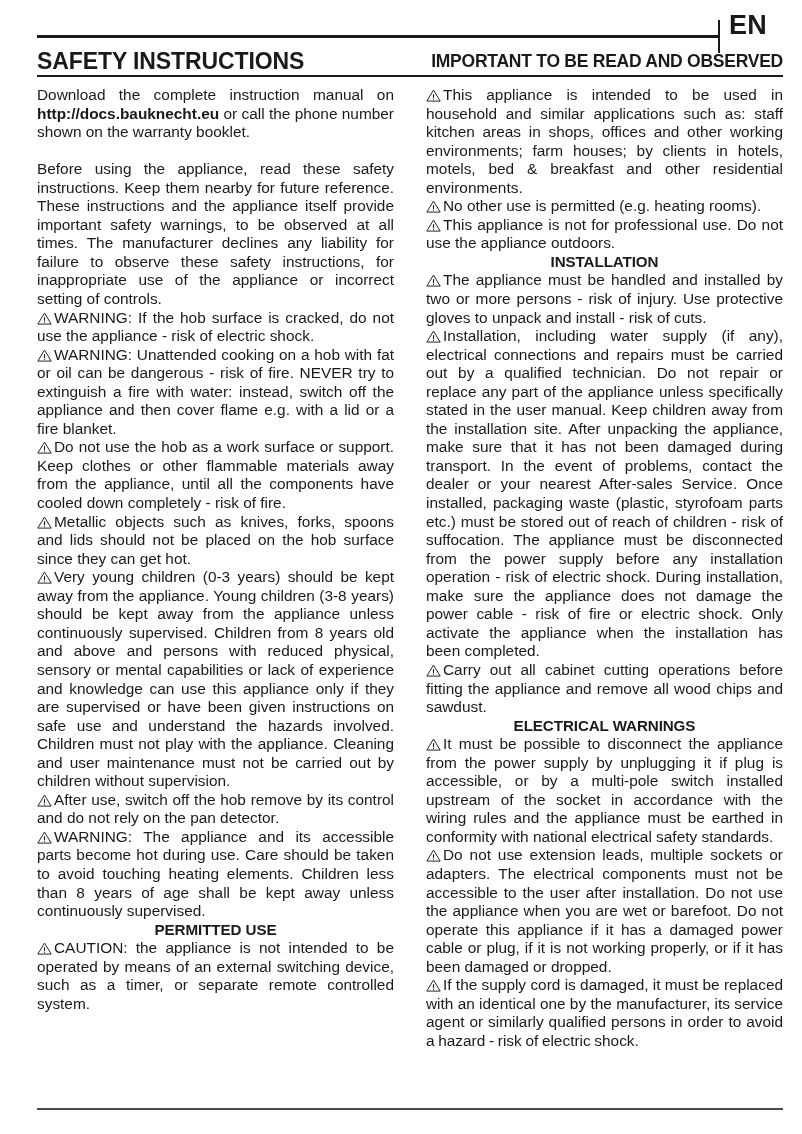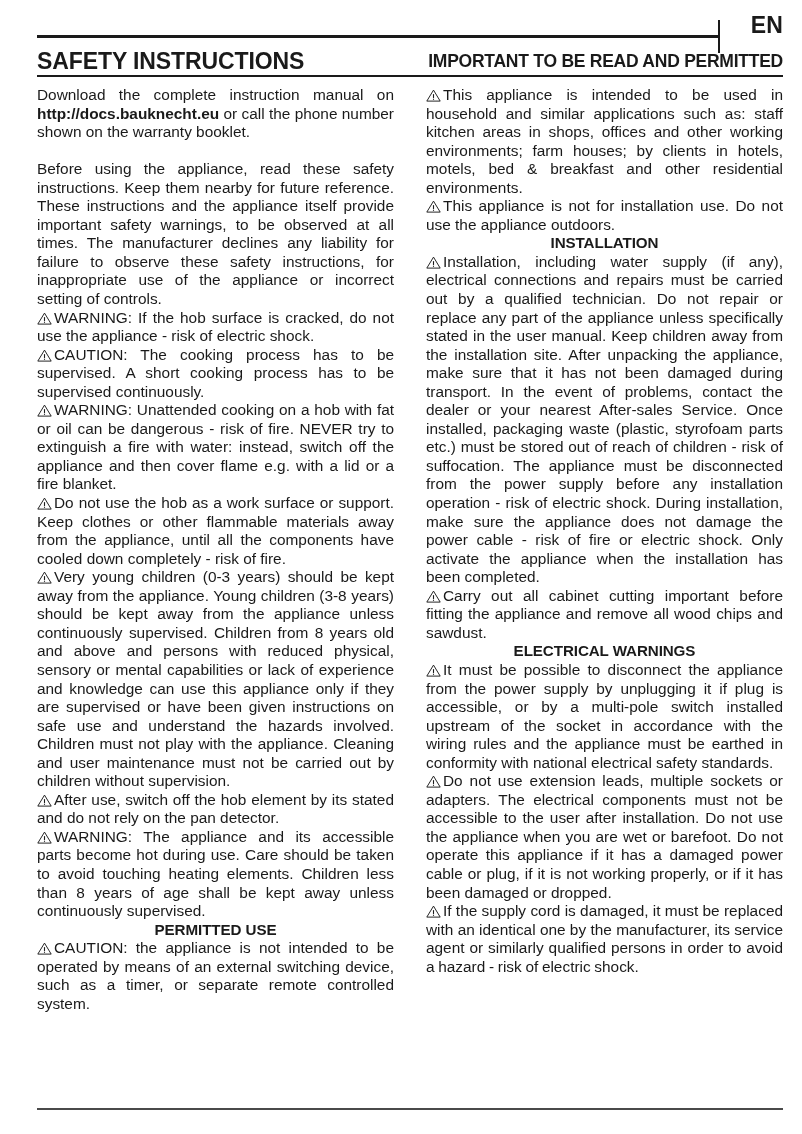--- a/index.html
+++ b/index.html
@@ -29,23 +29,23 @@
     left: 37px;
     top: 14px;
     width: 746px;
   }
   .lang-row {
     position: relative;
     height: 26px;
   }
   .lang-badge {
     position: absolute;
-    right: 0;
+    right: 16px;
     top: -1px;
-    font-size: 23px;
+    font-size: 27px;
     font-weight: bold;
     letter-spacing: 0.2px;
     line-height: 24px;
     color: #1a1a1a;
   }
   .rule-top {
     position: absolute;
     left: 0;
     top: 21px;
     width: 683px;
@@ -172,61 +172,61 @@
 <div class="page">
 
   <div class="header">
     <div class="lang-row">
       <div class="rule-top"></div>
       <div class="rule-tick"></div>
       <div class="lang-badge">EN</div>
     </div>
     <div class="title-row">
       <div class="title-main">SAFETY INSTRUCTIONS</div>
-      <div class="title-sub">IMPORTANT TO BE READ AND PERMITTED</div>
+      <div class="title-sub">IMPORTANT TO BE READ AND OBSERVED</div>
     </div>
     <div class="rule-bottom"></div>
   </div>
 
   <div class="columns">
 
     <div class="col" id="col-left">
         <p class="para"><span>Download the complete instruction manual on </span><span class="url">http://docs.bauknecht.eu</span><span> or call the phone number shown on the warranty booklet.</span></p>
         <div class="spacer"></div>
         <p class="para"><span>Before using the appliance, read these safety instructions. Keep them nearby for future reference. These instructions and the appliance itself provide important safety warnings, to be observed at all times. The manufacturer declines any liability for failure to observe these safety instructions, for inappropriate use of the appliance or incorrect setting of controls.</span></p>
         <p class="para"><span class="warn"><svg viewBox="0 0 30 26" xmlns="http://www.w3.org/2000/svg">
               <path d="M15 2.2 L28.4 24.2 L1.6 24.2 Z" fill="none" stroke="#1a1a1a" stroke-width="1.9" stroke-linejoin="round"></path>
               <rect x="13.9" y="10.3" width="2.2" height="7.6" fill="#1a1a1a"></rect>
               <rect x="13.9" y="19.4" width="2.2" height="2.2" fill="#1a1a1a"></rect>
             </svg></span><span>WARNING: If the hob surface is cracked, do not use the appliance - risk of electric shock.</span></p>
         <p class="para"><span class="warn"><svg viewBox="0 0 30 26" xmlns="http://www.w3.org/2000/svg">
               <path d="M15 2.2 L28.4 24.2 L1.6 24.2 Z" fill="none" stroke="#1a1a1a" stroke-width="1.9" stroke-linejoin="round"></path>
               <rect x="13.9" y="10.3" width="2.2" height="7.6" fill="#1a1a1a"></rect>
               <rect x="13.9" y="19.4" width="2.2" height="2.2" fill="#1a1a1a"></rect>
-            </svg></span><span>CAUTION: The cooking process has to be supervised. A short cooking process has to be supervised continuously.</span></p>
-        <p class="para"><span class="warn"><svg viewBox="0 0 30 26" xmlns="http://www.w3.org/2000/svg">
-              <path d="M15 2.2 L28.4 24.2 L1.6 24.2 Z" fill="none" stroke="#1a1a1a" stroke-width="1.9" stroke-linejoin="round"></path>
-              <rect x="13.9" y="10.3" width="2.2" height="7.6" fill="#1a1a1a"></rect>
-              <rect x="13.9" y="19.4" width="2.2" height="2.2" fill="#1a1a1a"></rect>
             </svg></span><span>WARNING: Unattended cooking on a hob with fat or oil can be dangerous - risk of fire. NEVER try to extinguish a fire with water: instead, switch off the appliance and then cover flame e.g. with a lid or a fire blanket.</span></p>
         <p class="para"><span class="warn"><svg viewBox="0 0 30 26" xmlns="http://www.w3.org/2000/svg">
               <path d="M15 2.2 L28.4 24.2 L1.6 24.2 Z" fill="none" stroke="#1a1a1a" stroke-width="1.9" stroke-linejoin="round"></path>
               <rect x="13.9" y="10.3" width="2.2" height="7.6" fill="#1a1a1a"></rect>
               <rect x="13.9" y="19.4" width="2.2" height="2.2" fill="#1a1a1a"></rect>
             </svg></span><span>Do not use the hob as a work surface or support. Keep clothes or other flammable materials away from the appliance, until all the components have cooled down completely - risk of fire.</span></p>
         <p class="para"><span class="warn"><svg viewBox="0 0 30 26" xmlns="http://www.w3.org/2000/svg">
               <path d="M15 2.2 L28.4 24.2 L1.6 24.2 Z" fill="none" stroke="#1a1a1a" stroke-width="1.9" stroke-linejoin="round"></path>
               <rect x="13.9" y="10.3" width="2.2" height="7.6" fill="#1a1a1a"></rect>
               <rect x="13.9" y="19.4" width="2.2" height="2.2" fill="#1a1a1a"></rect>
+            </svg></span><span>Metallic objects such as knives, forks, spoons and lids should not be placed on the hob surface since they can get hot.</span></p>
+        <p class="para"><span class="warn"><svg viewBox="0 0 30 26" xmlns="http://www.w3.org/2000/svg">
+              <path d="M15 2.2 L28.4 24.2 L1.6 24.2 Z" fill="none" stroke="#1a1a1a" stroke-width="1.9" stroke-linejoin="round"></path>
+              <rect x="13.9" y="10.3" width="2.2" height="7.6" fill="#1a1a1a"></rect>
+              <rect x="13.9" y="19.4" width="2.2" height="2.2" fill="#1a1a1a"></rect>
             </svg></span><span>Very young children (0-3 years) should be kept away from the appliance. Young children (3-8 years) should be kept away from the appliance unless continuously supervised. Children from 8 years old and above and persons with reduced physical, sensory or mental capabilities or lack of experience and knowledge can use this appliance only if they are supervised or have been given instructions on safe use and understand the hazards involved. Children must not play with the appliance. Cleaning and user maintenance must not be carried out by children without supervision.</span></p>
         <p class="para"><span class="warn"><svg viewBox="0 0 30 26" xmlns="http://www.w3.org/2000/svg">
               <path d="M15 2.2 L28.4 24.2 L1.6 24.2 Z" fill="none" stroke="#1a1a1a" stroke-width="1.9" stroke-linejoin="round"></path>
               <rect x="13.9" y="10.3" width="2.2" height="7.6" fill="#1a1a1a"></rect>
               <rect x="13.9" y="19.4" width="2.2" height="2.2" fill="#1a1a1a"></rect>
-            </svg></span><span>After use, switch off the hob element by its stated and do not rely on the pan detector.</span></p>
+            </svg></span><span>After use, switch off the hob remove by its control and do not rely on the pan detector.</span></p>
         <p class="para"><span class="warn"><svg viewBox="0 0 30 26" xmlns="http://www.w3.org/2000/svg">
               <path d="M15 2.2 L28.4 24.2 L1.6 24.2 Z" fill="none" stroke="#1a1a1a" stroke-width="1.9" stroke-linejoin="round"></path>
               <rect x="13.9" y="10.3" width="2.2" height="7.6" fill="#1a1a1a"></rect>
               <rect x="13.9" y="19.4" width="2.2" height="2.2" fill="#1a1a1a"></rect>
             </svg></span><span>WARNING: The appliance and its accessible parts become hot during use. Care should be taken to avoid touching heating elements. Children less than 8 years of age shall be kept away unless continuously supervised.</span></p>
         <p class="heading">PERMITTED USE</p>
         <p class="para"><span class="warn"><svg viewBox="0 0 30 26" xmlns="http://www.w3.org/2000/svg">
               <path d="M15 2.2 L28.4 24.2 L1.6 24.2 Z" fill="none" stroke="#1a1a1a" stroke-width="1.9" stroke-linejoin="round"></path>
               <rect x="13.9" y="10.3" width="2.2" height="7.6" fill="#1a1a1a"></rect>
               <rect x="13.9" y="19.4" width="2.2" height="2.2" fill="#1a1a1a"></rect>
@@ -236,32 +236,42 @@
     <div class="col" id="col-right">
         <p class="para tight"><span class="warn"><svg viewBox="0 0 30 26" xmlns="http://www.w3.org/2000/svg">
               <path d="M15 2.2 L28.4 24.2 L1.6 24.2 Z" fill="none" stroke="#1a1a1a" stroke-width="1.9" stroke-linejoin="round"></path>
               <rect x="13.9" y="10.3" width="2.2" height="7.6" fill="#1a1a1a"></rect>
               <rect x="13.9" y="19.4" width="2.2" height="2.2" fill="#1a1a1a"></rect>
             </svg></span><span>This appliance is intended to be used in household and similar applications such as: staff kitchen areas in shops, offices and other working environments; farm houses; by clients in hotels, motels, bed &amp; breakfast and other residential environments.</span></p>
         <p class="para"><span class="warn"><svg viewBox="0 0 30 26" xmlns="http://www.w3.org/2000/svg">
               <path d="M15 2.2 L28.4 24.2 L1.6 24.2 Z" fill="none" stroke="#1a1a1a" stroke-width="1.9" stroke-linejoin="round"></path>
               <rect x="13.9" y="10.3" width="2.2" height="7.6" fill="#1a1a1a"></rect>
               <rect x="13.9" y="19.4" width="2.2" height="2.2" fill="#1a1a1a"></rect>
-            </svg></span><span>This appliance is not for installation use. Do not use the appliance outdoors.</span></p>
+            </svg></span><span>No other use is permitted (e.g. heating rooms).</span></p>
+        <p class="para"><span class="warn"><svg viewBox="0 0 30 26" xmlns="http://www.w3.org/2000/svg">
+              <path d="M15 2.2 L28.4 24.2 L1.6 24.2 Z" fill="none" stroke="#1a1a1a" stroke-width="1.9" stroke-linejoin="round"></path>
+              <rect x="13.9" y="10.3" width="2.2" height="7.6" fill="#1a1a1a"></rect>
+              <rect x="13.9" y="19.4" width="2.2" height="2.2" fill="#1a1a1a"></rect>
+            </svg></span><span>This appliance is not for professional use. Do not use the appliance outdoors.</span></p>
         <p class="heading">INSTALLATION</p>
         <p class="para"><span class="warn"><svg viewBox="0 0 30 26" xmlns="http://www.w3.org/2000/svg">
               <path d="M15 2.2 L28.4 24.2 L1.6 24.2 Z" fill="none" stroke="#1a1a1a" stroke-width="1.9" stroke-linejoin="round"></path>
               <rect x="13.9" y="10.3" width="2.2" height="7.6" fill="#1a1a1a"></rect>
               <rect x="13.9" y="19.4" width="2.2" height="2.2" fill="#1a1a1a"></rect>
+            </svg></span><span>The appliance must be handled and installed by two or more persons - risk of injury. Use protective gloves to unpack and install - risk of cuts.</span></p>
+        <p class="para"><span class="warn"><svg viewBox="0 0 30 26" xmlns="http://www.w3.org/2000/svg">
+              <path d="M15 2.2 L28.4 24.2 L1.6 24.2 Z" fill="none" stroke="#1a1a1a" stroke-width="1.9" stroke-linejoin="round"></path>
+              <rect x="13.9" y="10.3" width="2.2" height="7.6" fill="#1a1a1a"></rect>
+              <rect x="13.9" y="19.4" width="2.2" height="2.2" fill="#1a1a1a"></rect>
             </svg></span><span>Installation, including water supply (if any), electrical connections and repairs must be carried out by a qualified technician. Do not repair or replace any part of the appliance unless specifically stated in the user manual. Keep children away from the installation site. After unpacking the appliance, make sure that it has not been damaged during transport. In the event of problems, contact the dealer or your nearest After-sales Service. Once installed, packaging waste (plastic, styrofoam parts etc.) must be stored out of reach of children - risk of suffocation. The appliance must be disconnected from the power supply before any installation operation - risk of electric shock. During installation, make sure the appliance does not damage the power cable - risk of fire or electric shock. Only activate the appliance when the installation has been completed.</span></p>
         <p class="para"><span class="warn"><svg viewBox="0 0 30 26" xmlns="http://www.w3.org/2000/svg">
               <path d="M15 2.2 L28.4 24.2 L1.6 24.2 Z" fill="none" stroke="#1a1a1a" stroke-width="1.9" stroke-linejoin="round"></path>
               <rect x="13.9" y="10.3" width="2.2" height="7.6" fill="#1a1a1a"></rect>
               <rect x="13.9" y="19.4" width="2.2" height="2.2" fill="#1a1a1a"></rect>
-            </svg></span><span>Carry out all cabinet cutting important before fitting the appliance and remove all wood chips and sawdust.</span></p>
+            </svg></span><span>Carry out all cabinet cutting operations before fitting the appliance and remove all wood chips and sawdust.</span></p>
         <p class="heading">ELECTRICAL WARNINGS</p>
         <p class="para"><span class="warn"><svg viewBox="0 0 30 26" xmlns="http://www.w3.org/2000/svg">
               <path d="M15 2.2 L28.4 24.2 L1.6 24.2 Z" fill="none" stroke="#1a1a1a" stroke-width="1.9" stroke-linejoin="round"></path>
               <rect x="13.9" y="10.3" width="2.2" height="7.6" fill="#1a1a1a"></rect>
               <rect x="13.9" y="19.4" width="2.2" height="2.2" fill="#1a1a1a"></rect>
             </svg></span><span>It must be possible to disconnect the appliance from the power supply by unplugging it if plug is accessible, or by a multi-pole switch installed upstream of the socket in accordance with the wiring rules and the appliance must be earthed in conformity with national electrical safety standards.</span></p>
         <p class="para"><span class="warn"><svg viewBox="0 0 30 26" xmlns="http://www.w3.org/2000/svg">
               <path d="M15 2.2 L28.4 24.2 L1.6 24.2 Z" fill="none" stroke="#1a1a1a" stroke-width="1.9" stroke-linejoin="round"></path>
               <rect x="13.9" y="10.3" width="2.2" height="7.6" fill="#1a1a1a"></rect>
               <rect x="13.9" y="19.4" width="2.2" height="2.2" fill="#1a1a1a"></rect>

